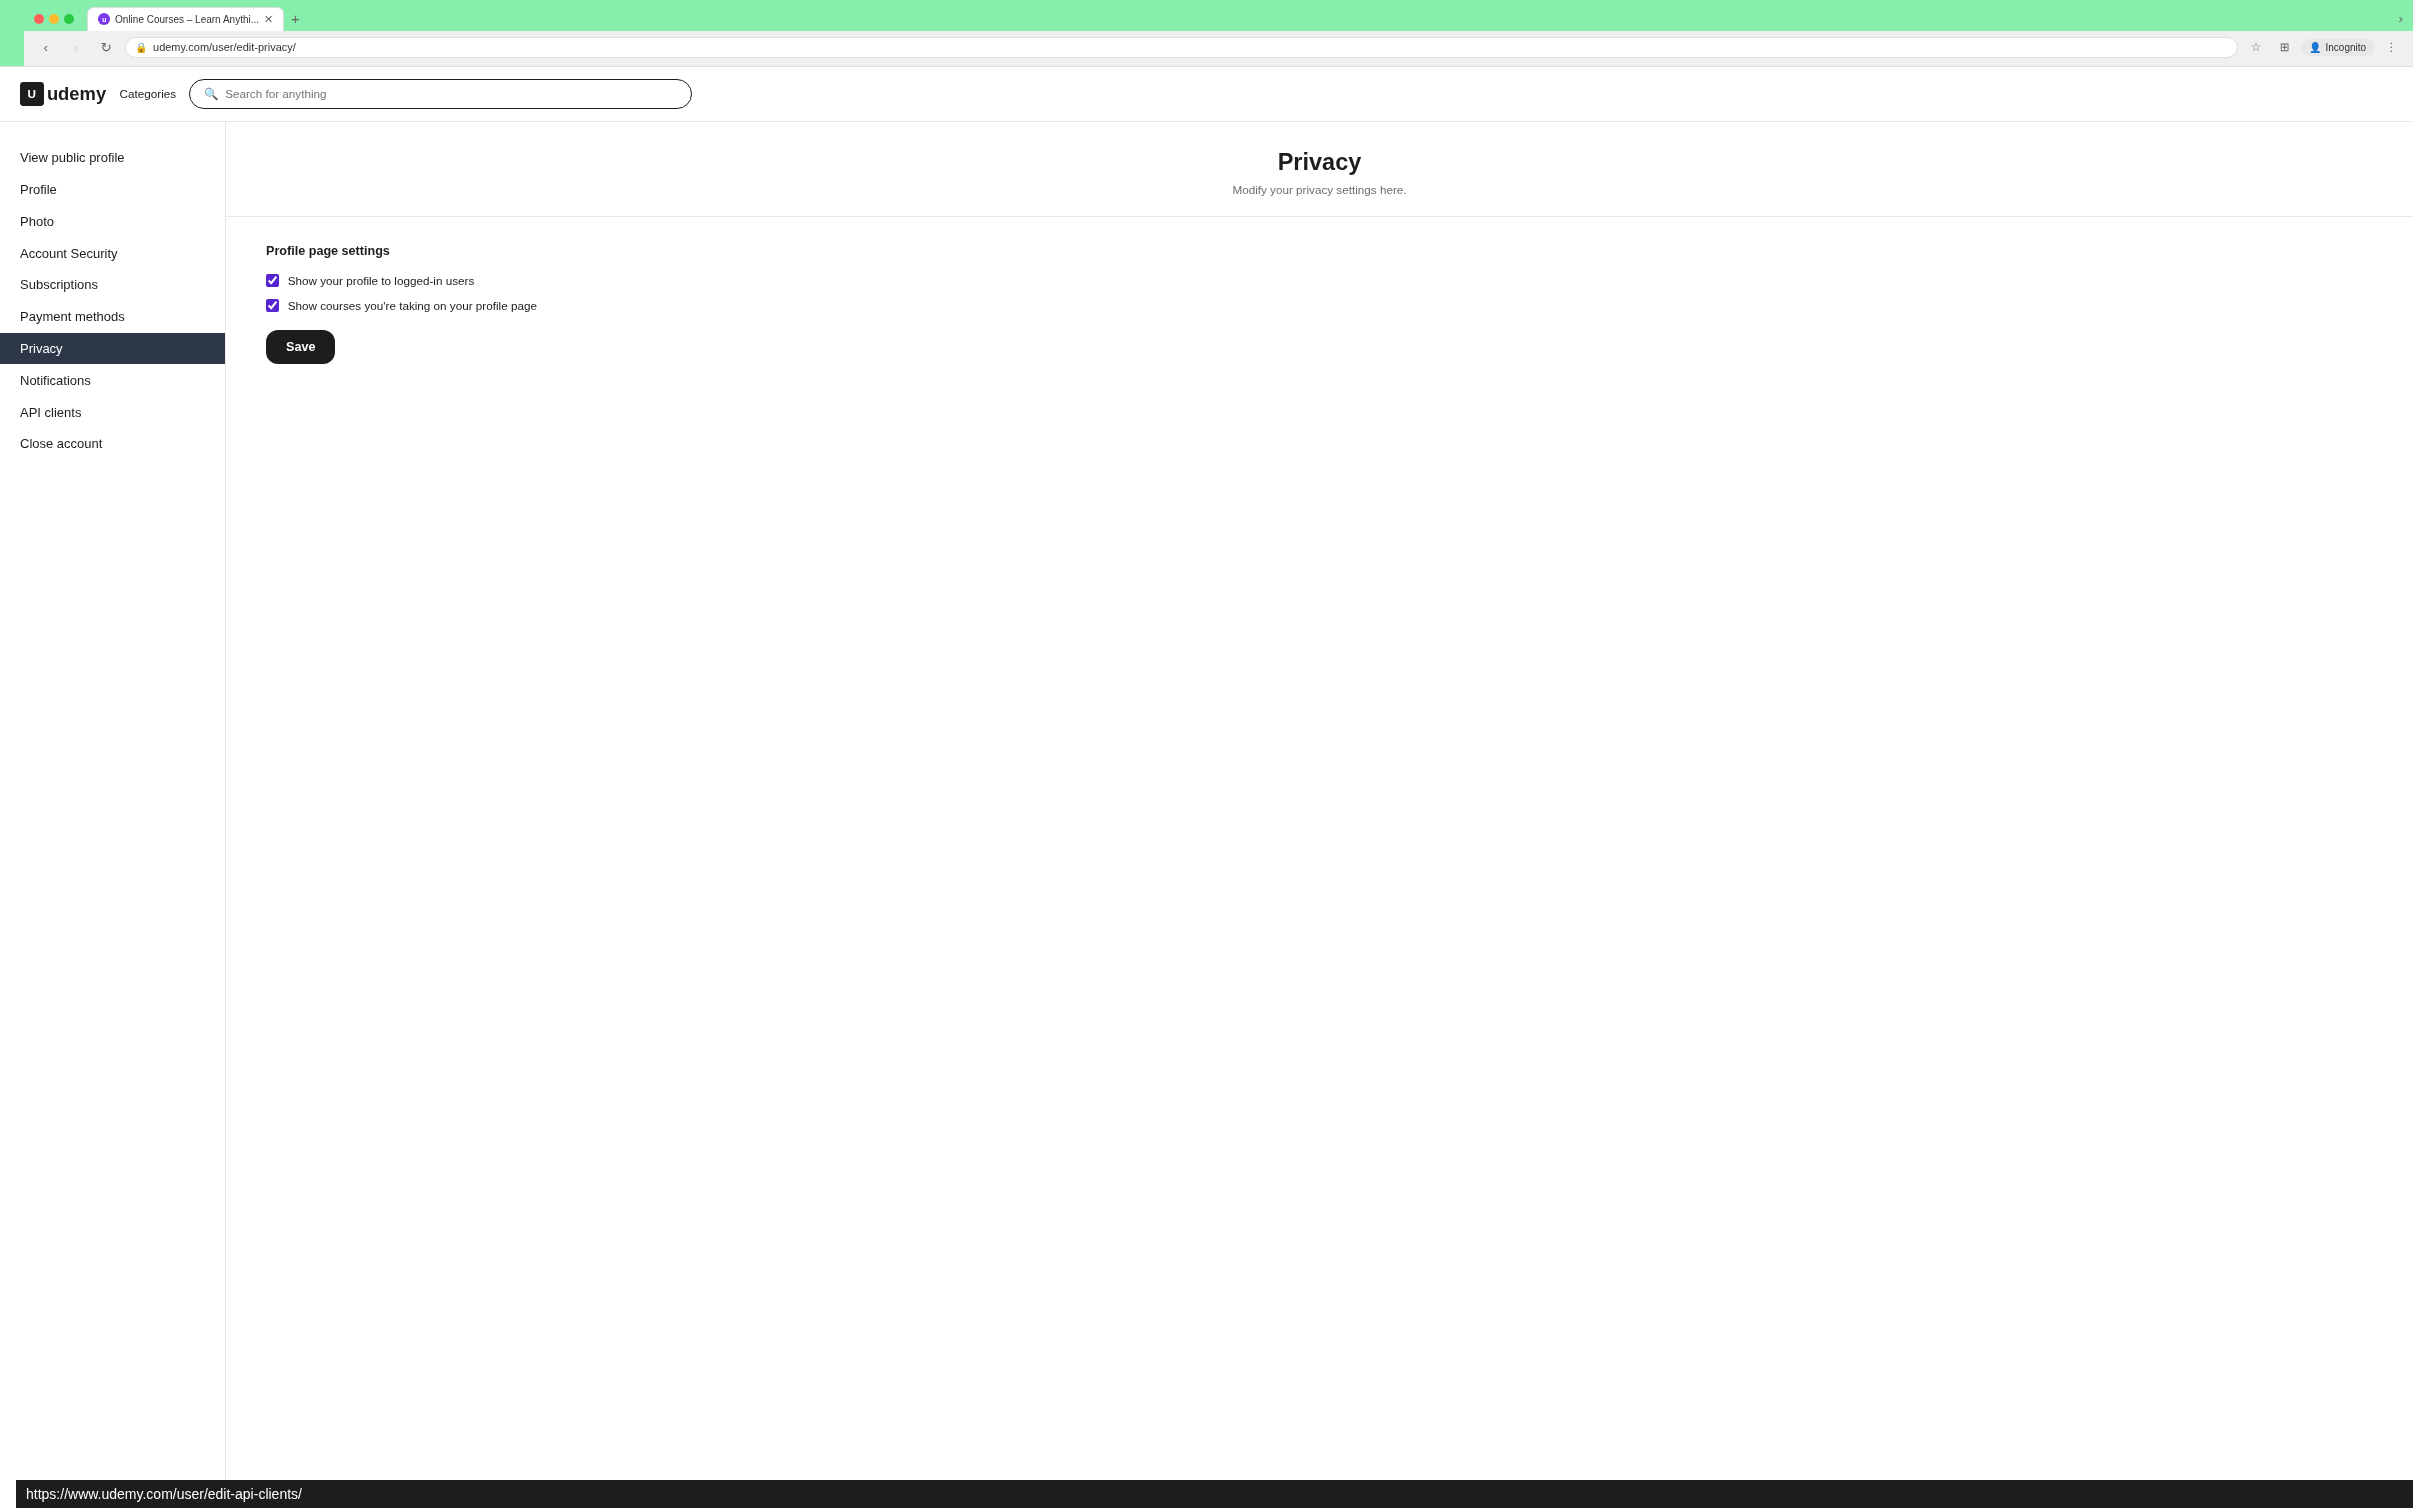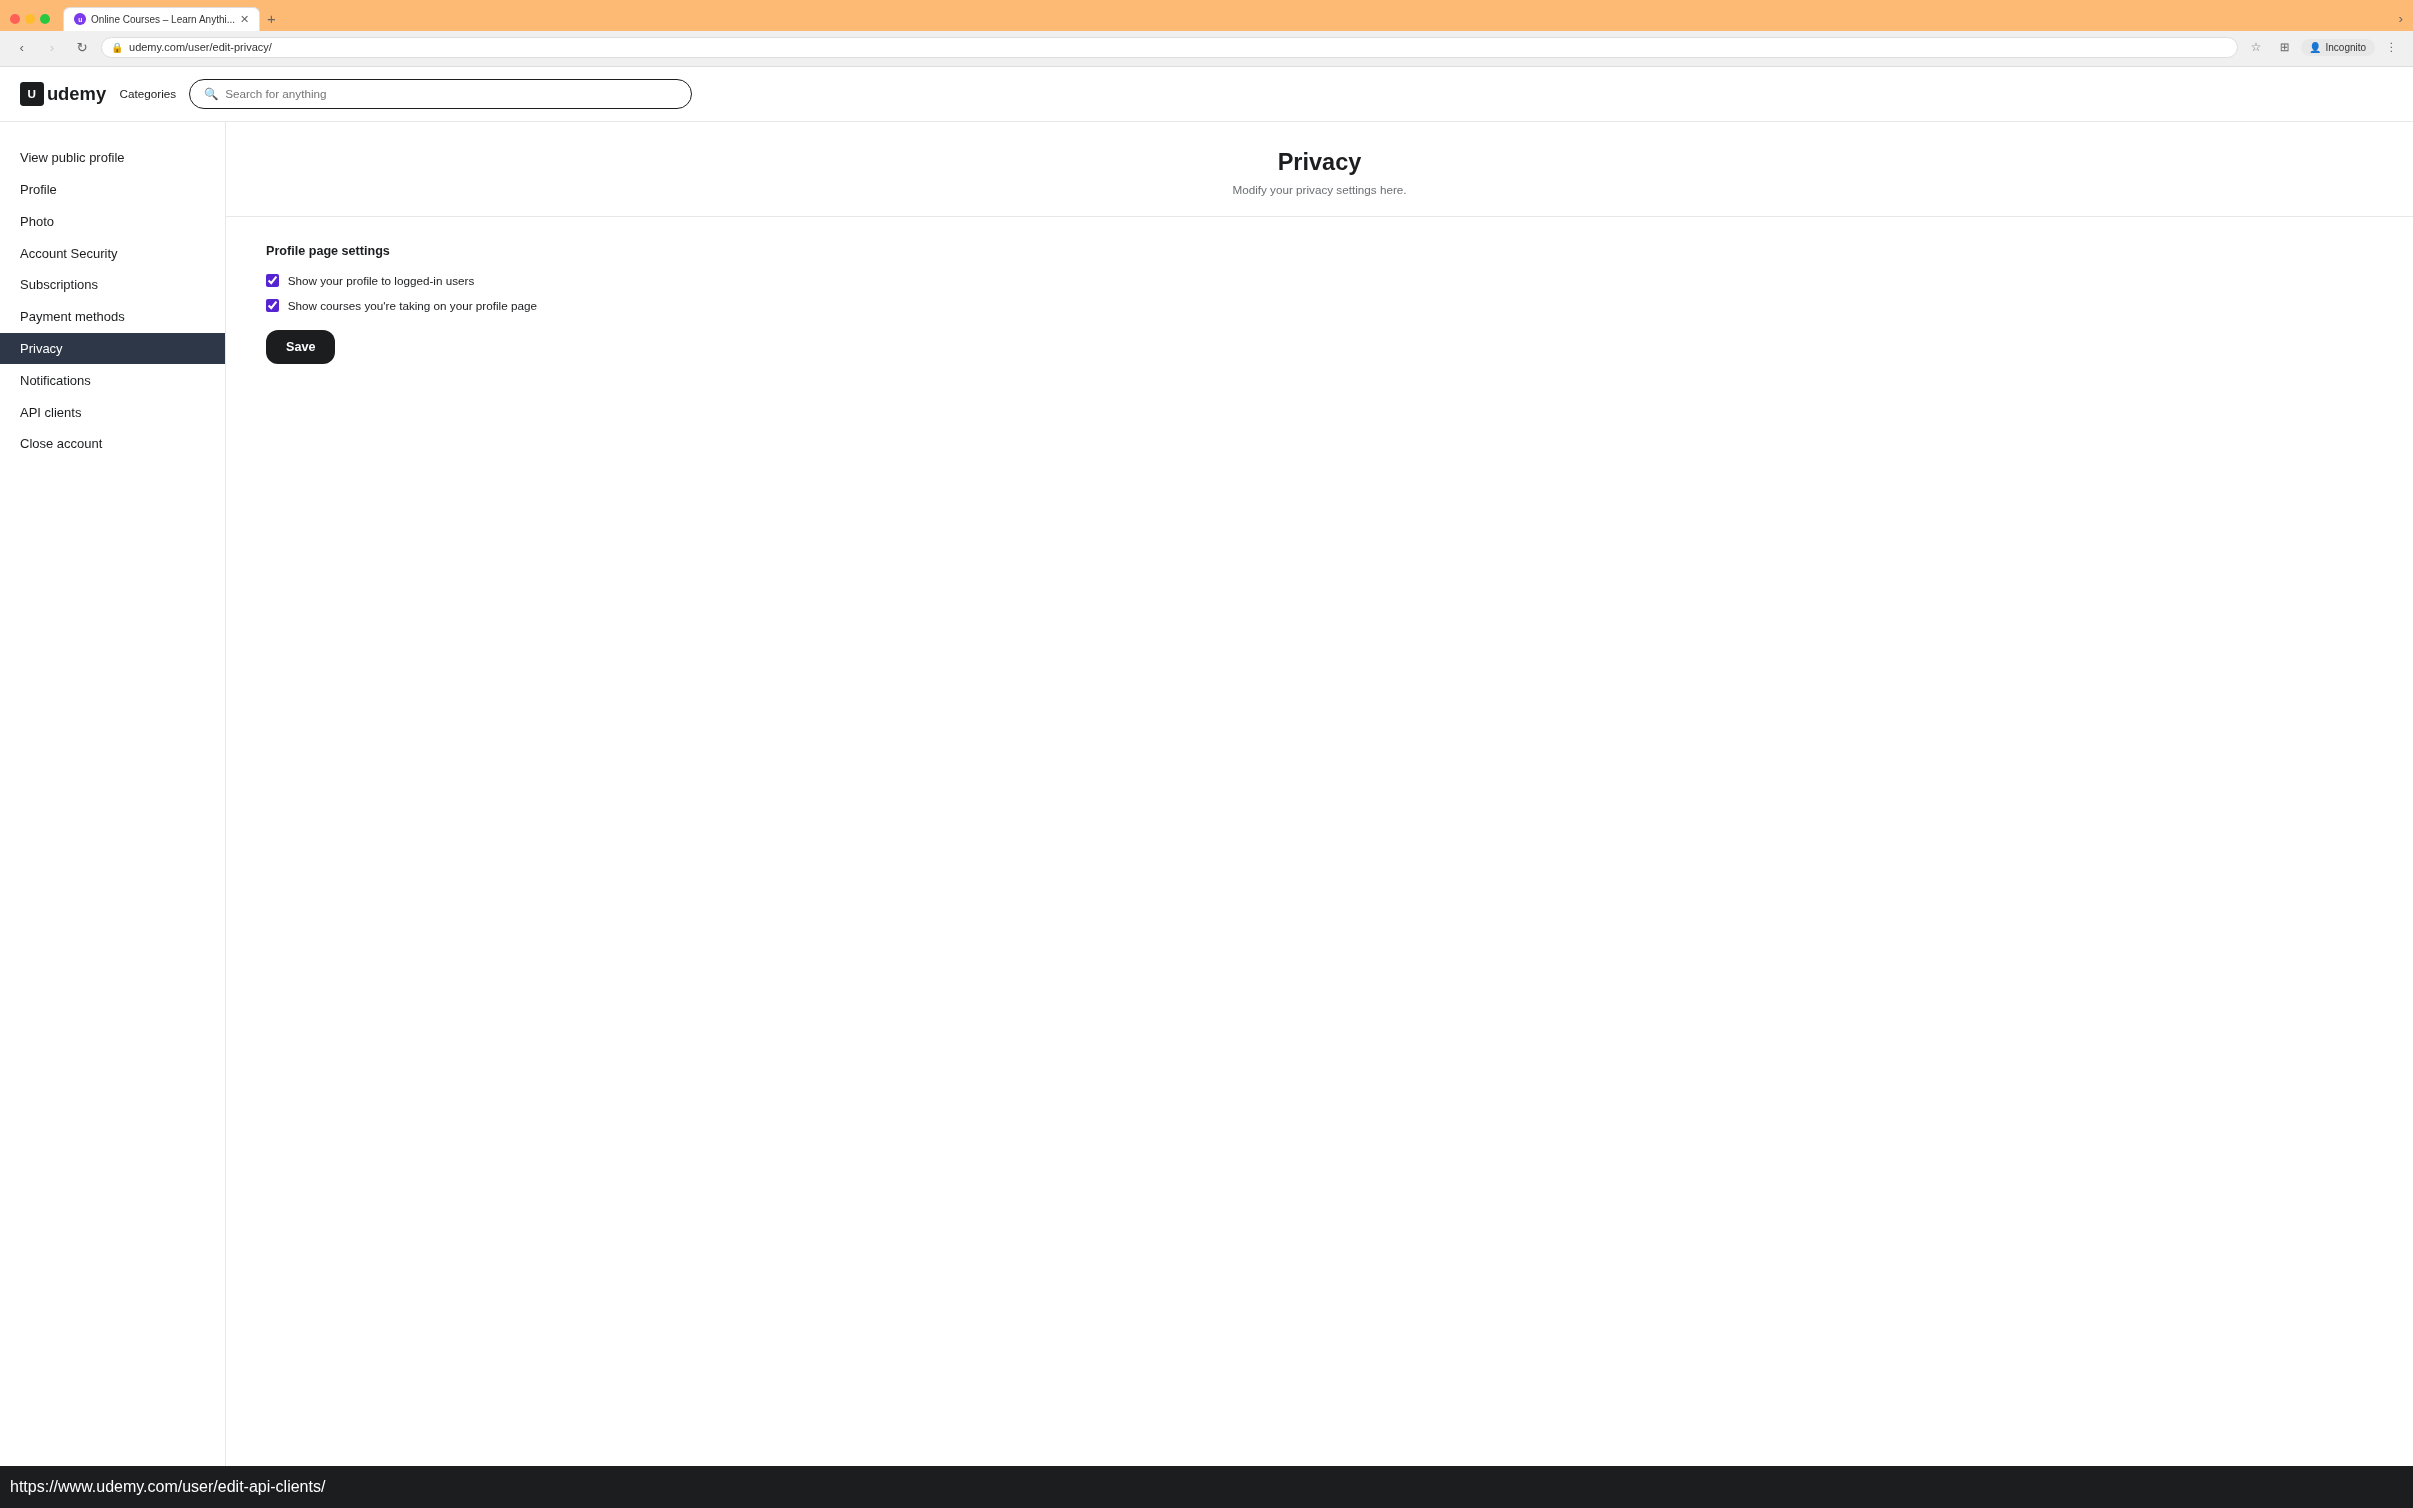--- a/index.html
+++ b/index.html
@@ -1,19 +1,19 @@
 <!DOCTYPE html>
 <html style="font-size:13.4px"><head>
   <meta charset="utf-8">
   <style>
     * { margin: 0; padding: 0; box-sizing: border-box; }
     body { font-family: -apple-system, BlinkMacSystemFont, 'Segoe UI', sans-serif; background: #fff; font-size: 11.7px; }
 
     
-    .browser-chrome { background: #fdba74; border-bottom: 0.8px solid #ddd; }
+    .browser-chrome { background: #86efac; border-bottom: 0.8px solid #ddd; padding-left: 24px; }
     .browser-titlebar { display: flex; align-items: center; padding: 6.7px 10px 0; gap: 6.7px; }
     .traffic-lights { display: flex; gap: 5px; align-items: center; }
     .traffic-light { width: 10px; height: 10px; border-radius: 50%; }
     .tl-red { background: #ff5f57; }
     .tl-yellow { background: #ffbd2e; }
     .tl-green { background: #28c941; }
     .tab-bar { display: flex; align-items: flex-end; margin-left: 6.7px; flex: 1; }
     .tab { display: flex; align-items: center; gap: 5px; background: #fff; border-radius: 6.7px 6.7px 0 0; padding: 5px 10px; font-size: 10px; color: #333; border: 0.8px solid #ddd; border-bottom: none; min-width: 151px; }
     .tab-favicon { width: 11.7px; height: 11.7px; background: #7c3aed; border-radius: 50%; display: flex; align-items: center; justify-content: center; }
     .tab-favicon::after { content: 'u'; color: white; font-size: 6.7px; font-weight: bold; }
@@ -74,21 +74,21 @@
     .privacy-title { font-size: 23.5px; font-weight: 700; color: #1c1d1f; margin-bottom: 6.7px; }
     .privacy-subtitle { font-size: 11.7px; color: #6a6f73; }
 
     .settings-section { padding: 27px 40px; max-width: 587px; }
     .section-title { font-size: 12.6px; font-weight: 700; color: #1c1d1f; margin-bottom: 16px; }
     .checkbox-item { display: flex; align-items: center; gap: 8.4px; margin-bottom: 11.7px; font-size: 11.7px; color: #1c1d1f; }
     .checkbox-item input[type="checkbox"] { width: 13.4px; height: 13.4px; accent-color: #5624d0; cursor: pointer; }
     .save-btn { background: #1c1d1f; color: #fff; border: none; padding: 10px 20px; font-size: 12.6px; font-weight: 600; cursor: pointer; border-radius: 12px; margin-top: 6.7px; }
 
     
-    .status-bar { background: #1c1d1f; color: #fff; font-size: 16px; padding: 12px 10px; position: fixed; bottom: 0; left: 0; right: 0; }
+    .status-bar { background: #1c1d1f; color: #fff; font-size: 14px; padding: 6px 10px; position: fixed; bottom: 0; left: 16px; right: 0; }
   </style>
 </head>
 <body>
 
 <div class="browser-chrome">
   <div class="browser-titlebar">
     <div class="traffic-lights">
       <div class="traffic-light tl-red"></div>
       <div class="traffic-light tl-yellow"></div>
       <div class="traffic-light tl-green"></div>

